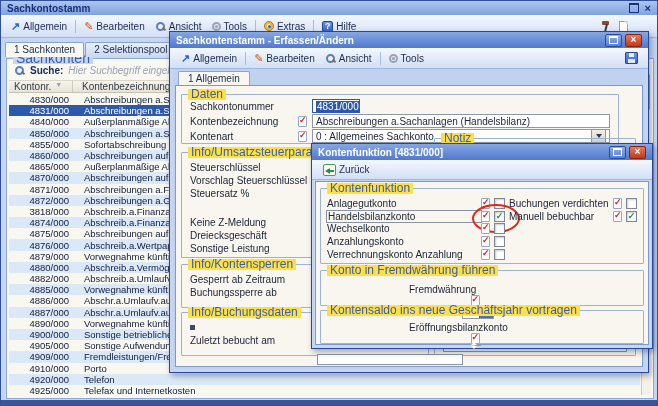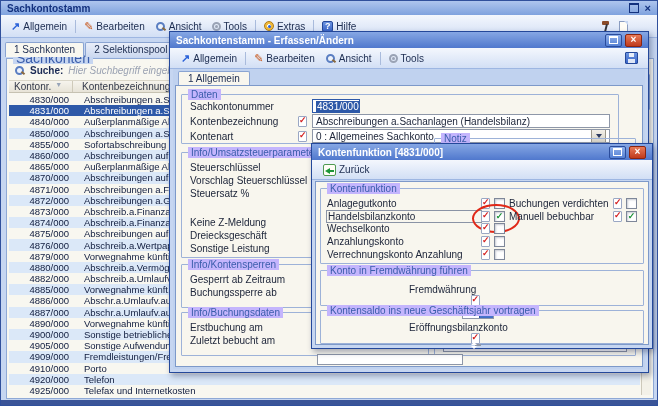--- a/index.html
+++ b/index.html
@@ -67,21 +67,21 @@
   
   .dlg{position:absolute;background:#c6d6f1;border:1px solid #24489a;box-shadow:2px 3px 6px rgba(10,20,60,.35);box-sizing:border-box;}
   .d-title{position:absolute;left:0;top:0;right:0;height:16px;background:linear-gradient(#86a7e4,#5078cd);display:flex;align-items:center;padding:0 6px;box-sizing:border-box;color:#fff;font-size:10px;font-weight:bold;}
   .d-btns{margin-left:auto;display:flex;gap:3px;}
   .win-mini{width:17px;height:13px;border-radius:2px;border:1px solid #2a4c9c;display:inline-flex;align-items:center;justify-content:center;color:#fff;box-sizing:border-box;}
   .b-restore{background:linear-gradient(#8fb0ea,#5580d4);}
   .b-restore span{width:7px;height:5px;border:1px solid #fff;border-top:2px solid #fff;display:inline-block;}
   .b-close{background:linear-gradient(#e87a58,#c03a1c);border-color:#8a2410;font-size:10px;font-weight:bold;line-height:10px;}
   .d-toolbar{position:absolute;left:0;right:0;top:16px;height:21px;background:linear-gradient(#f4f7fd,#d2dff5);border-bottom:1px solid #9db6e2;display:flex;align-items:center;padding:0 6px;box-sizing:border-box;font-size:10px;color:#1c2c50;}
   .grp{position:absolute;border:1px solid #9db2d8;border-radius:1px;box-sizing:border-box;}
-  .grp-label{position:absolute;left:6px;top:-6px;font-size:10px;color:#3a5dab;background:#c4b5fd;padding:0 3px;line-height:11px;white-space:nowrap;}
+  .grp-label{position:absolute;left:6px;top:-6px;font-size:12px;color:#3a5dab;background:#fde047;padding:0 3px;line-height:11px;white-space:nowrap;}
   .fld{background:#fff;border:1px solid #8e97a8;font-size:10px;color:#20283c;display:flex;align-items:center;padding:0 3px;height:14px;box-sizing:border-box;white-space:nowrap;overflow:hidden;}
   
   #dlg1{left:168px;top:30px;width:480px;height:342px;z-index:10;}
   .d1-body{position:absolute;left:3px;top:37px;right:3px;bottom:3px;background:#c0d2ef;}
   .d1-tab{position:absolute;left:5px;top:2px;height:14px;padding:1px 9px 0;font-size:10px;color:#1c2c50;background:#f8f6ee;border:1px solid #8aa4d2;border-bottom:none;border-radius:2px 2px 0 0;box-sizing:border-box;}
   .d1-panel{position:absolute;left:2px;top:16px;right:2px;bottom:2px;background:#f8f6ee;border:1px solid #7d99c9;box-sizing:border-box;}
   .g-daten{left:5px;top:8px;width:438px;height:50px;}
   .df-row{position:absolute;left:8px;right:8px;height:14px;display:flex;align-items:center;gap:0;}
   .df-label{width:108px;font-size:10px;color:#20283c;flex:none;}
   .df-ic{width:14px;flex:none;display:flex;align-items:center;}
@@ -222,21 +222,21 @@
         </div>
         <div class="acct-row ">
           <span class="nr">4871/000</span>
           <span class="nm">Abschreibungen a.Finanzanl. 100%</span>
         </div>
         <div class="acct-row alt">
           <span class="nr">4872/000</span>
           <span class="nm">Abschreibungen a.Grund v.Verlus</span>
         </div>
         <div class="acct-row ">
-          <span class="nr">4873/000</span>
+          <span class="nr">3818/000</span>
           <span class="nm">Abschreib.a.Finanzanl.a.Gr.steue</span>
         </div>
         <div class="acct-row alt">
           <span class="nr">4874/000</span>
           <span class="nm">Abschreib.a.Finanzanl.a.Grund st</span>
         </div>
         <div class="acct-row ">
           <span class="nr">4875/000</span>
           <span class="nm">Abschreibungen auf Wertpapiere</span>
         </div>
@@ -408,21 +408,20 @@
               <div class="info-row">
                 <span class="il">Buchungssperre ab</span>
                 <span class="isq"></span>
               </div>
             </div>
         </div>
         <div class="grp g-info" style="top:226px;height:44px;">
           <span class="grp-label">Info/Buchungsdaten</span>
           <div class="info-rows">
               <div class="info-row">
-                <span class="il">Erstbuchung am</span>
                 <span class="isq"></span>
               </div>
               <div class="info-row">
                 <span class="il">Zuletzt bebucht am</span>
                 <span class="isq"></span>
               </div>
             </div>
         </div>
 
         <div class="grp g-notiz">

